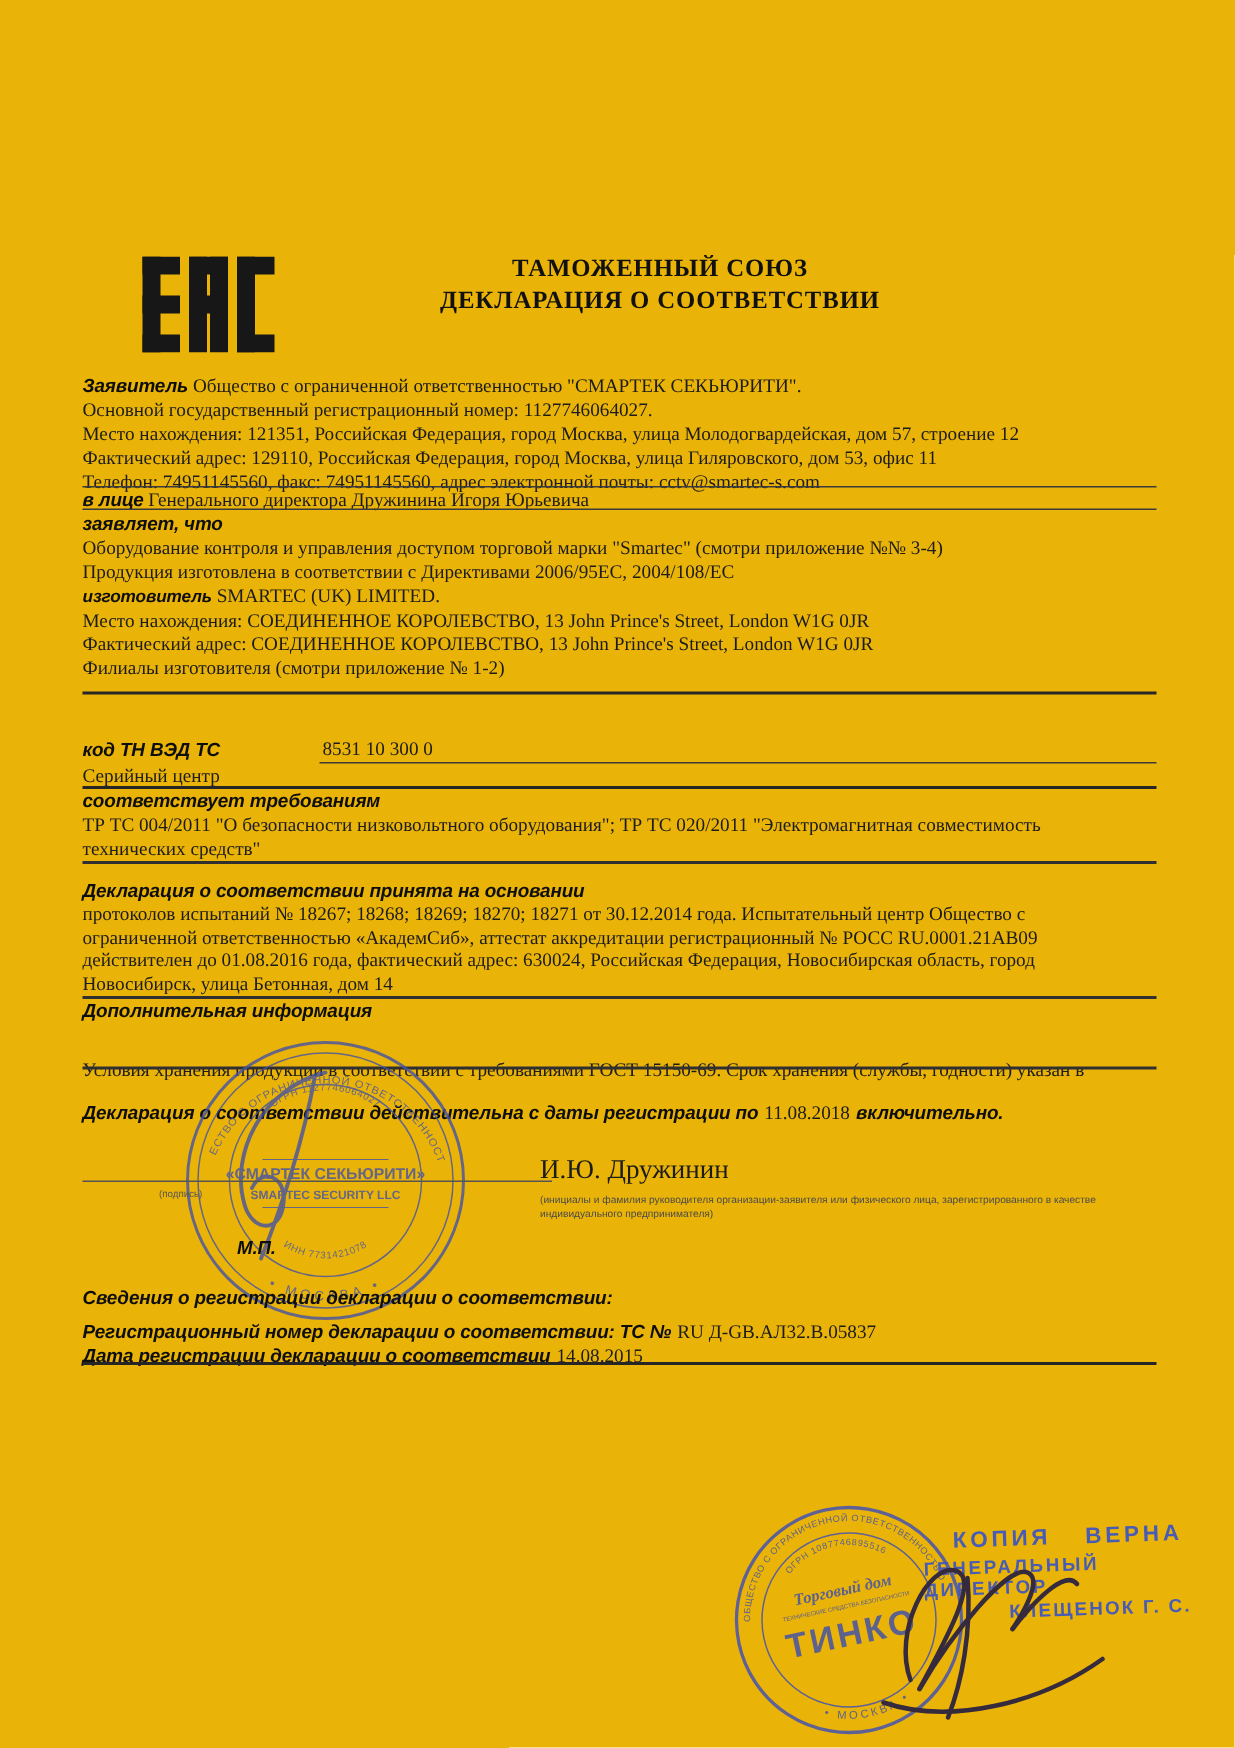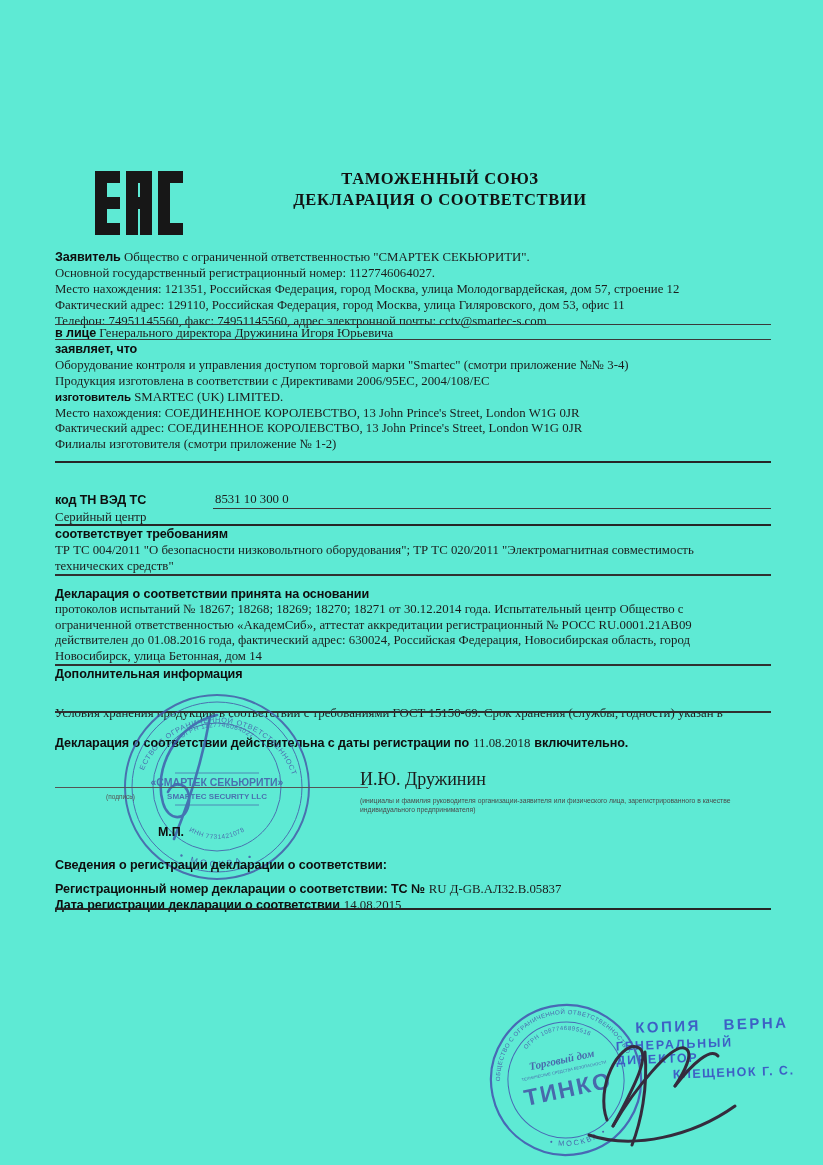--- a/index.html
+++ b/index.html
@@ -1,20 +1,20 @@
 <!DOCTYPE html>
 <html><head>
 <meta charset="utf-8">
 <style>
   html,body{margin:0;padding:0;background:#ffffff;}
-  .page{position:relative;width:823px;height:1165px;background:#5eead4;overflow:hidden;
+  .page{position:relative;width:823px;height:1165px;background:#eab308;overflow:hidden;
         font-family:"Liberation Serif",serif;color:#1b1b1b;}
   .abs{position:absolute;}
   .serif{font-family:"Liberation Serif",serif;font-size:12.8px;color:#1c1c1c;}
-  .sans-b{font-family:"Liberation Sans",sans-serif;font-weight:700;font-size:12.6px;color:#0e0e0e;letter-spacing:-0.1px;}
+  .sans-b{font-family:"Liberation Sans",sans-serif;font-weight:700;font-size:12.6px;color:#0e0e0e;letter-spacing:-0.1px;font-style:italic;}
   .title{font-family:"Liberation Serif",serif;font-weight:700;font-size:16.5px;letter-spacing:.6px;
          color:#111;text-align:center;line-height:21px;}
   .line{position:absolute;background:#3a3a3a;height:1px;}
   .line.thick{height:2px;background:#262626;}
   .line.med{height:1.5px;background:#303030;}
   .row{line-height:15.9px;white-space:nowrap;}
   .rowc{line-height:15.5px;white-space:nowrap;}
   .fineprint{font-family:"Liberation Sans",sans-serif;font-size:6.8px;line-height:8.6px;color:#4a4a4a;}
   .tiny{font-family:"Liberation Sans",sans-serif;font-size:6.5px;color:#555;}
   .copy-stamp{font-family:"Liberation Sans",sans-serif;font-weight:700;color:#3b55c4;

